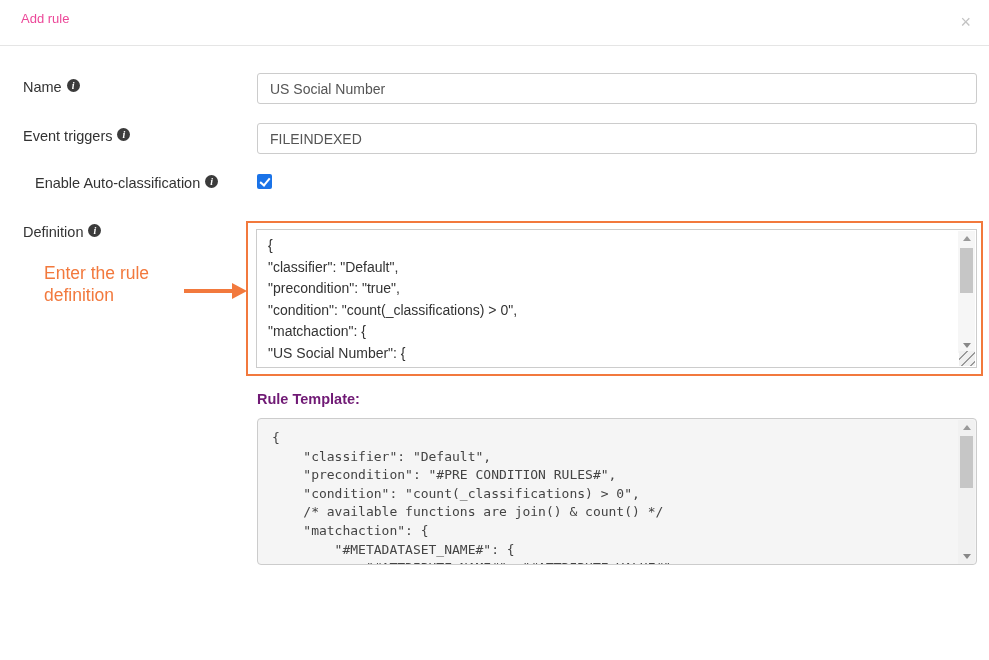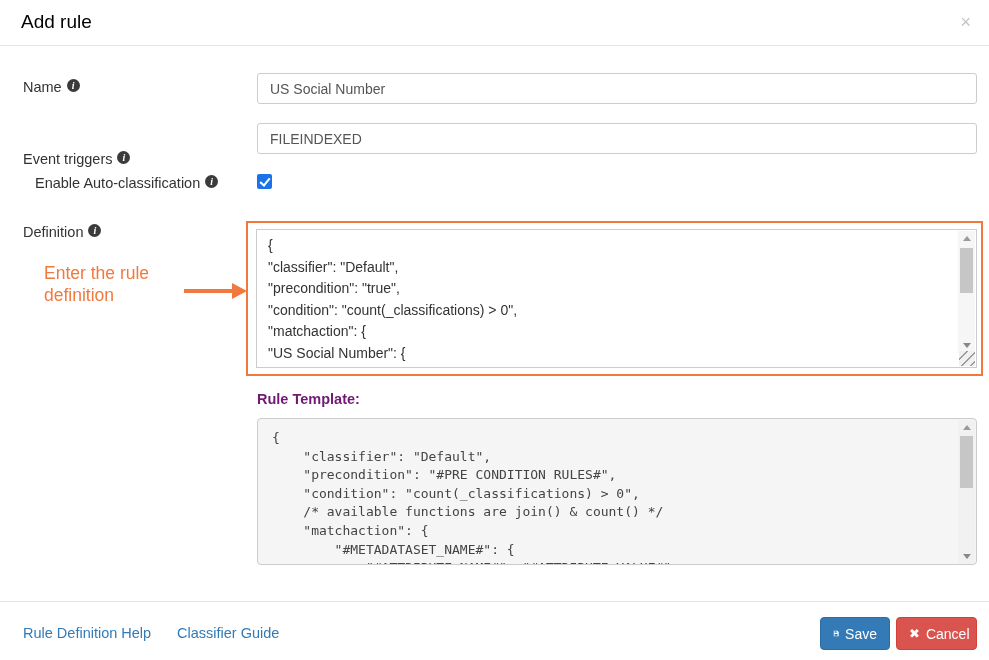--- a/index.html
+++ b/index.html
@@ -2,21 +2,21 @@
 <html><head>
 <meta charset="utf-8">
 <style>
   * { margin:0; padding:0; box-sizing:border-box; }
   html,body { background:#fff; }
   body { font-family:"Liberation Sans","DejaVu Sans",sans-serif; }
   .modal { position:relative; width:989px; height:660px; background:#fff; overflow:hidden; }
 
   
   .modal-header { position:absolute; left:0; top:0; width:100%; height:46px; border-bottom:1px solid #e5e5e5; }
-  .modal-title { position:absolute; left:21px; top:11px; font-size:19px; color:#000000; }
+  .modal-title { position:absolute; left:21px; top:11px; font-size:13px; color:#ec4899; }
   .close-btn { position:absolute; right:14px; top:12px; font-size:18px; color:#c3c3c3; cursor:pointer; line-height:20px; padding:0 4px; background:none; border:none; font-family:inherit; }
 
   
   .field-label { position:absolute; left:23px; font-size:14.5px; color:#333; display:flex; gap:5px; }
   .info-icon { display:inline-block; width:13px; height:13px; background:#3b3b3b; color:#fff; border-radius:50%; font-size:10px; font-style:italic; font-weight:bold; text-align:center; line-height:13px; font-family:"Liberation Serif",serif; }
 
   
   .text-input { position:absolute; left:257px; width:720px; height:31px; border:1px solid #ccc; border-radius:3px; padding:0 12px; font-size:14px; color:#555; font-family:inherit; background:#fff; }
   .checkbox { position:absolute; left:257px; top:174px; width:15px; height:15px; background:#1a73e8; border-radius:2px; cursor:pointer; }
   .checkbox::after { content:""; position:absolute; left:4.5px; top:1.5px; width:4px; height:8px; border:solid #fff; border-width:0 2px 2px 0; transform:rotate(40deg); }
@@ -68,21 +68,21 @@
     <div class="modal-title">Add rule</div>
     <button class="close-btn">×</button>
   </div>
 
   <div class="field-label" style="top:79px;">
     <span>Name</span>
     <span class="info-icon">i</span>
   </div>
   <input class="text-input" style="top: 73px;" value="US Social Number">
 
-  <div class="field-label" style="top:128px;margin-top:23px;">
+  <div class="field-label" style="top:128px;">
     <span>Event triggers</span>
     <span class="info-icon">i</span>
   </div>
   <input class="text-input" style="top: 123px;" value="FILEINDEXED">
 
   <div class="field-label" style="top:175px;margin-left:12px;">
     <span>Enable Auto-classification</span>
     <span class="info-icon">i</span>
   </div>
   <div class="checkbox" role="checkbox" aria-checked="true"></div>
@@ -116,28 +116,14 @@
   <div class="template-label">Rule Template:</div>
   <div class="template-box">
     <div class="template-code"><div>{</div><div>    "classifier": "Default",</div><div>    "precondition": "#PRE CONDITION RULES#",</div><div>    "condition": "count(_classifications) &gt; 0",</div><div>    /* available functions are join() &amp; count() */</div><div>    "matchaction": {</div><div>        "#METADATASET_NAME#": {</div><div>            "#ATTRIBUTE_NAME#": "#ATTRIBUTE_VALUE#"</div></div>
     <div class="vscroll">
       <div class="arr up" style="top:0;"></div>
       <div class="thumb" style="top:16px; height:52px;"></div>
       <div class="arr down" style="bottom:0;"></div>
     </div>
   </div>
 
-  <div class="modal-footer">
-    <a class="footer-link help">Rule Definition Help</a>
-    <a class="footer-link guide">Classifier Guide</a>
-    <button class="btn btn-save">
-      <svg width="13" height="13" viewBox="0 0 16 16" fill="#fff">
-        <path d="M2 1h10l3 3v11H2V1zm2 1v4h7V2H4zm4 .5h2V5H8V2.5zM4 9v5h8V9H4z"></path>
-      </svg>
-      <span>Save</span>
-    </button>
-    <button class="btn btn-cancel">
-      <span class="x-glyph">✖</span>
-      <span>Cancel</span>
-    </button>
-  </div>
 
 </div>
 
 </body></html>

